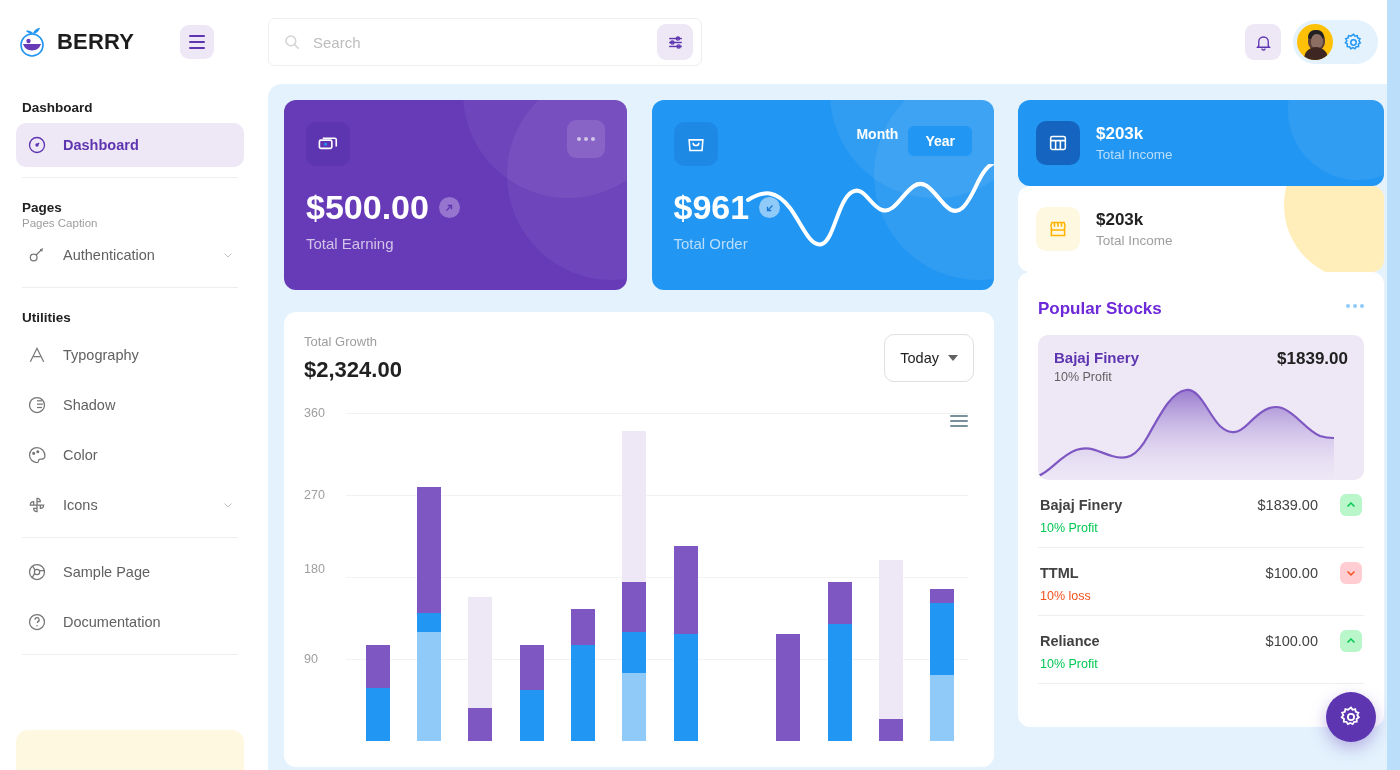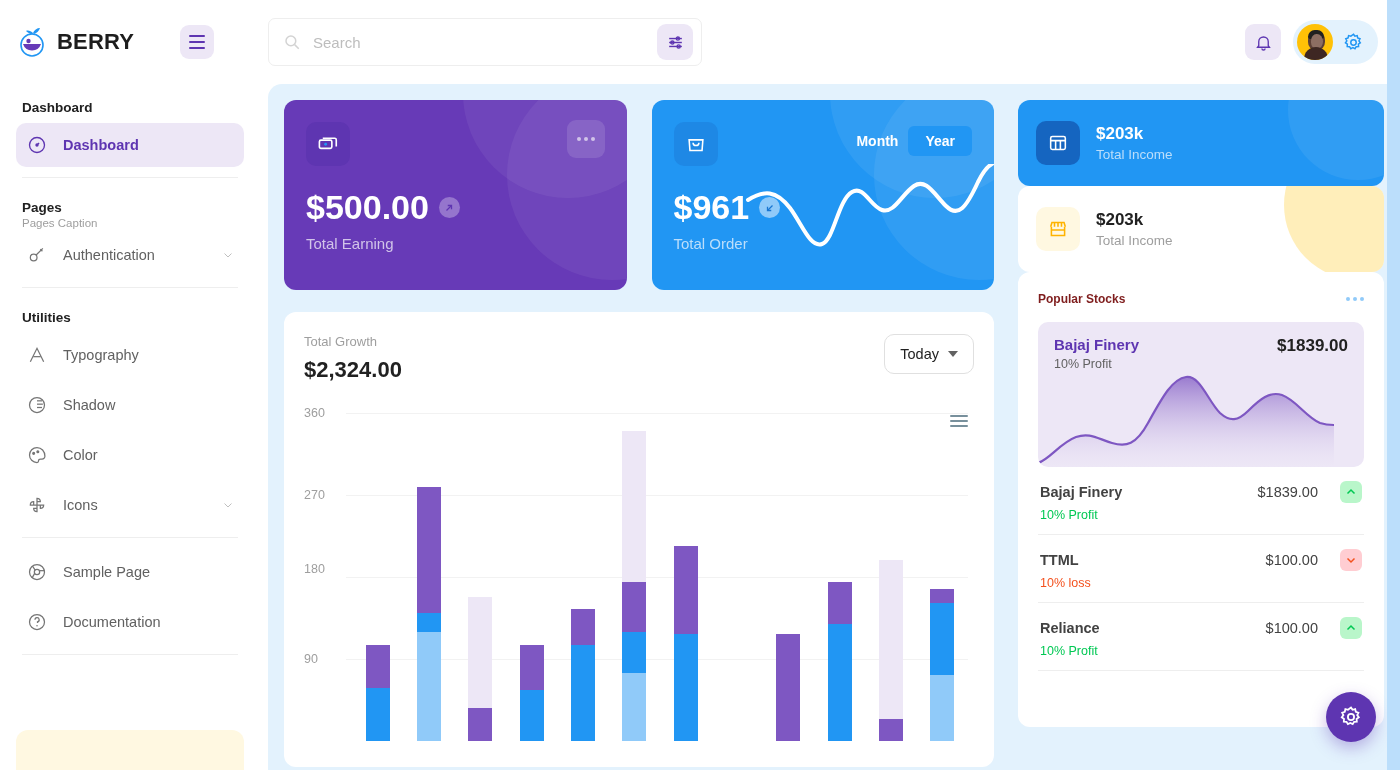--- a/index.html
+++ b/index.html
@@ -108,21 +108,21 @@
     background:rgba(255,255,255,.12); display:flex; align-items:center; justify-content:center; gap:3px; z-index:3; cursor:pointer;
   }
   .hero-more i { width:4px; height:4px; border-radius:50%; background:#d1c4e9; display:block; }
   .hero-amount { font-size:34px; font-weight:700; color:#fff; margin-top: 22px; display:flex; align-items:center; gap:10px; position:relative; z-index:2; }
   .arrow-badge { width:21px; height:21px; border-radius:50%; display:flex; align-items:center; justify-content:center; }
   .hero.purple .arrow-badge { background:#9575cd; }
   .hero.blue .arrow-badge { background:#90caf9; }
   .hero-label { font-size:15px; margin-top: 8px; position:relative; z-index:2; }
   .hero.purple .hero-label { color:#d1c4e9; }
   .hero.blue .hero-label { color:#bbdefb; }
-  .seg-wrap { position:absolute; right:22px; top:26px; z-index:3; display:flex; align-items:center; gap:10px; }
+  .seg-wrap { position:absolute; right:22px; top:26px; z-index:3; display:flex; gap:10px; }
   .seg-btn { font-size:14px; font-weight:700; color:#fff; cursor:pointer; }
   .seg-btn.sel { background:#2196f3; border-radius:6px; padding: 7px 17px; }
   .spark { position:absolute; right:0px; bottom: 34px; z-index:2; }
 
   
   .income-card {
     height: 86px; border-radius: 12px; display:flex; align-items:center; gap:16px;
     padding: 0 18px; position:relative; overflow:hidden;
   }
   .income-card.blue { background:#2196f3; }
@@ -141,39 +141,39 @@
   .income-card.blue .income-sub { color:#bbdefb; }
   .income-card.white .income-sub { color:#9e9e9e; }
 
   
   .card { background:#fff; border-radius: 12px; }
   .growth { padding: 22px 20px 0 20px; height: 455px; position:relative; overflow:hidden; }
   .growth-head { display:flex; align-items:flex-start; justify-content:space-between; }
   .growth-sub { font-size:13px; color:#9e9e9e; }
   .growth-amt { font-size:22px; font-weight:700; color:#212121; margin-top: 8px; }
   .today-btn {
-    border:1px solid #e0e0e0; border-radius:10px; height: 40px; min-width: 80px;
+    border:1px solid #e0e0e0; border-radius:10px; height: 48px; min-width: 80px;
     display:flex; align-items:center; justify-content:center; gap:9px; padding: 0 15px;
     font-size:14.5px; color:#212121; cursor:pointer; background:#fff;
   }
   .tri-down { width:0;height:0;border-left:5px solid transparent;border-right:5px solid transparent;border-top:6px solid #616161; }
   .chart-menu { position:absolute; right: 26px; top: 103px; cursor:pointer; display:flex; flex-direction:column; gap:3px; }
   .chart-menu span { display:block; width:18px; height:2px; background:#78909c; border-radius:1px; }
   .plot { position:relative; margin-top: 18px; height: 340px; }
   .ylab { position:absolute; left:0; font-size:12.5px; color:#9e9e9e; transform: translateY(-50%); }
   .gridline { position:absolute; left:42px; right:6px; height:1px; background:#f2f2f2; }
   .bars { position:absolute; left:48px; right:6px; bottom:0; top:0; display:flex; align-items:flex-end; }
   .bargroup { flex:1; display:flex; align-items:flex-end; justify-content:center; height:100%; }
   .bar { width:24px; display:flex; flex-direction:column-reverse; }
   .seg { width:100%; }
 
   
   .stocks { padding: 20px 20px 0 20px; height: 455px; overflow:hidden; position:relative; }
   .stocks-head { display:flex; align-items:center; justify-content:space-between; }
-  .stocks-title { font-size:12px; font-weight:700; color:#7f1d1d; }
+  .stocks-title { font-size:17px; font-weight:700; color:#6d28d9;margin-top:7px; }
   .dots { display:flex; gap:3px; cursor:pointer; }
   .dots i { width:4px;height:4px;border-radius:50%;background:#90caf9;display:block; }
   .feature {
     margin-top: 16px; height: 145px; border-radius:10px; background:#ede7f6;
     padding: 14px 16px; position:relative; overflow:hidden;
   }
   .feature-row { display:flex; align-items:flex-start; justify-content:space-between; position:relative; z-index:2; }
   .feature-name { font-size:15px; font-weight:700; color:#5e35b1; }
   .feature-sub { font-size:12.5px; color:#616161; margin-top:4px; }
   .feature-price { font-size:17px; font-weight:700; color:#212121; }

